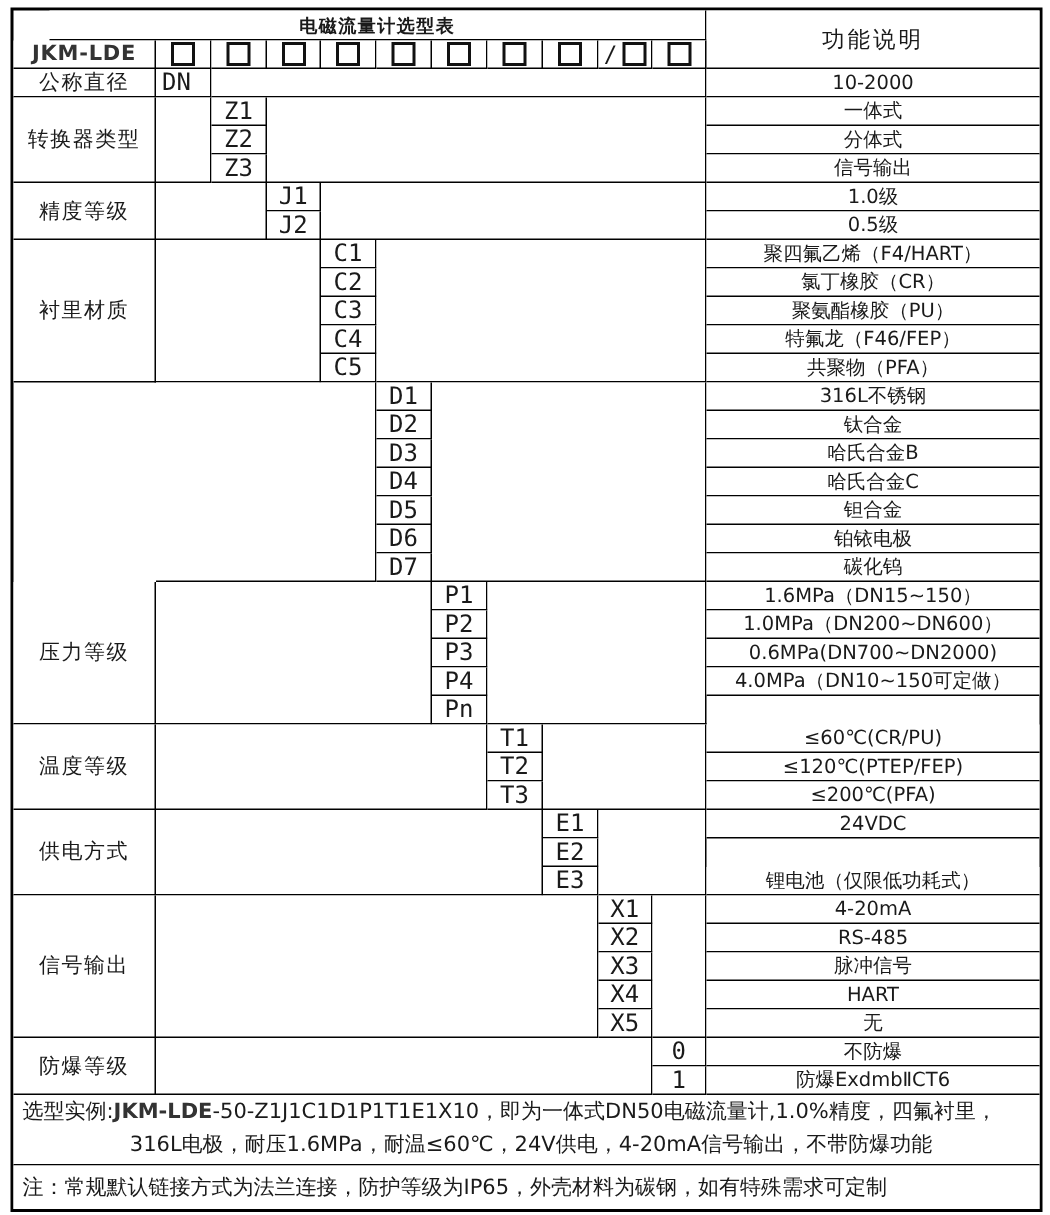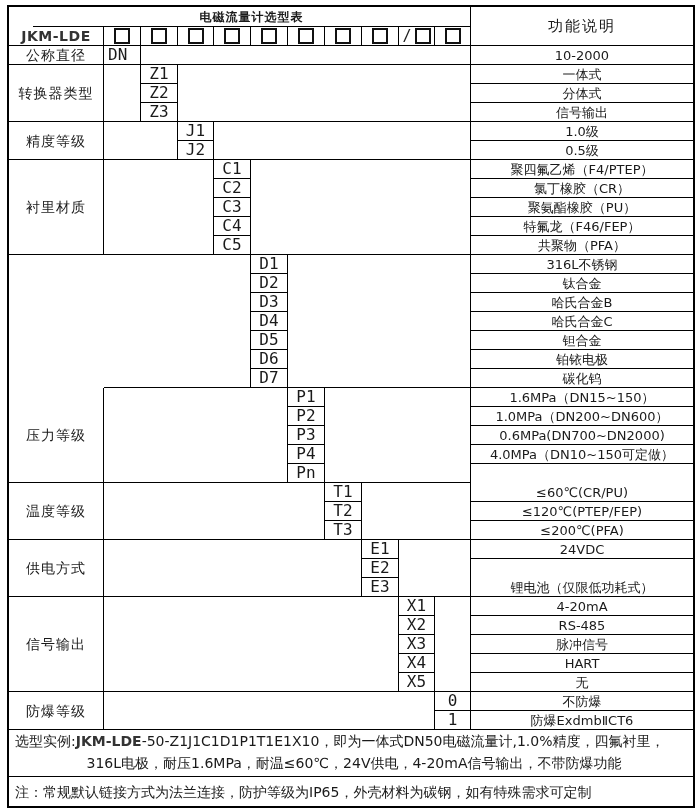--- a/index.html
+++ b/index.html
@@ -100,21 +100,21 @@
   <div class="c val nr" style="grid-area:8/12/9/13">0.5级</div>
 
   <div class="c lbl" style="grid-area:9/1/14/2">衬里材质</div>
   <div class="c" style="grid-area:9/2/14/5"></div>
   <div class="c code" style="grid-area:9/5/10/6">C1</div>
   <div class="c code" style="grid-area:10/5/11/6">C2</div>
   <div class="c code" style="grid-area:11/5/12/6">C3</div>
   <div class="c code" style="grid-area:12/5/13/6">C4</div>
   <div class="c code" style="grid-area:13/5/14/6">C5</div>
   <div class="c" style="grid-area:9/6/14/12"></div>
-  <div class="c val nr" style="grid-area:9/12/10/13">聚四氟乙烯（F4/PTEP）</div>
+  <div class="c val nr" style="grid-area:9/12/10/13">聚四氟乙烯（F4/HART）</div>
   <div class="c val nr" style="grid-area:10/12/11/13">氯丁橡胶（CR）</div>
   <div class="c val nr" style="grid-area:11/12/12/13">聚氨酯橡胶（PU）</div>
   <div class="c val nr" style="grid-area:12/12/13/13">特氟龙（F46/FEP）</div>
   <div class="c val nr" style="grid-area:13/12/14/13">共聚物（PFA）</div>
 
   <div class="c" style="grid-area:14/2/21/6"></div>
   <div class="c code" style="grid-area:14/6/15/7">D1</div>
   <div class="c code" style="grid-area:15/6/16/7">D2</div>
   <div class="c code" style="grid-area:16/6/17/7">D3</div>
   <div class="c code" style="grid-area:17/6/18/7">D4</div>

